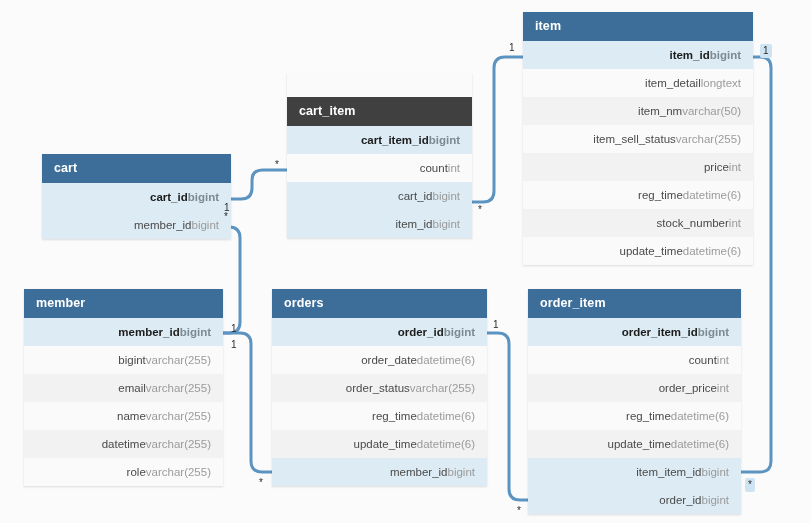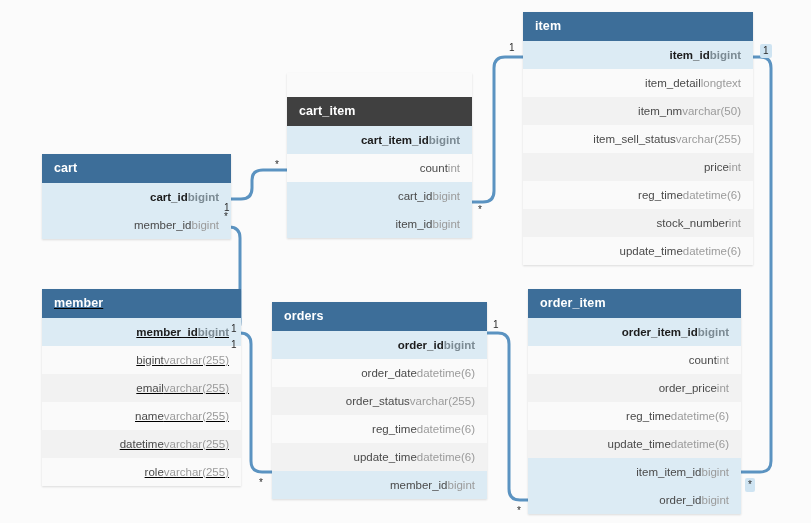--- a/index.html
+++ b/index.html
@@ -155,21 +155,21 @@
         <div class="ent-header" style="background: rgb(61, 110, 153);">cart</div>
         <div class="ent-row pk">
           <span class="col-name">cart_id</span>
           <span class="col-type">bigint</span>
         </div>
         <div class="ent-row fk">
           <span class="col-name">member_id</span>
           <span class="col-type">bigint</span>
         </div>
       </div>
-      <div class="entity" style="left: 42px; top: 289px; width: 199px; text-decoration: underline;">
+      <div class="entity" style="left: 24px; top: 289px; width: 199px;">
         <div class="ent-header" style="background: rgb(61, 110, 153);">member</div>
         <div class="ent-row pk">
           <span class="col-name">member_id</span>
           <span class="col-type">bigint</span>
         </div>
         <div class="ent-row">
           <span class="col-name">bigint</span>
           <span class="col-type">varchar(255)</span>
         </div>
         <div class="ent-row alt">
@@ -182,21 +182,21 @@
         </div>
         <div class="ent-row alt">
           <span class="col-name">datetime</span>
           <span class="col-type">varchar(255)</span>
         </div>
         <div class="ent-row">
           <span class="col-name">role</span>
           <span class="col-type">varchar(255)</span>
         </div>
       </div>
-      <div class="entity" style="left: 272px; top: 289px; width: 215px; margin-top: 13px;">
+      <div class="entity" style="left: 272px; top: 289px; width: 215px;">
         <div class="ent-header" style="background: rgb(61, 110, 153);">orders</div>
         <div class="ent-row pk">
           <span class="col-name">order_id</span>
           <span class="col-type">bigint</span>
         </div>
         <div class="ent-row">
           <span class="col-name">order_date</span>
           <span class="col-type">datetime(6)</span>
         </div>
         <div class="ent-row alt">

